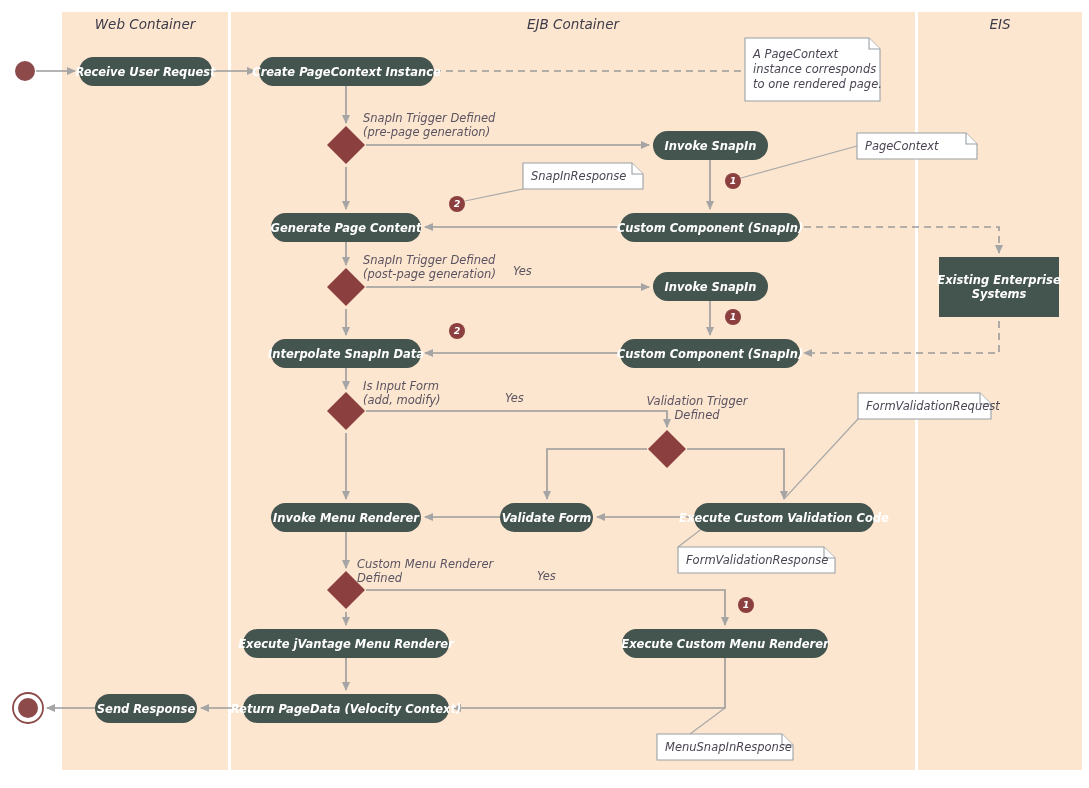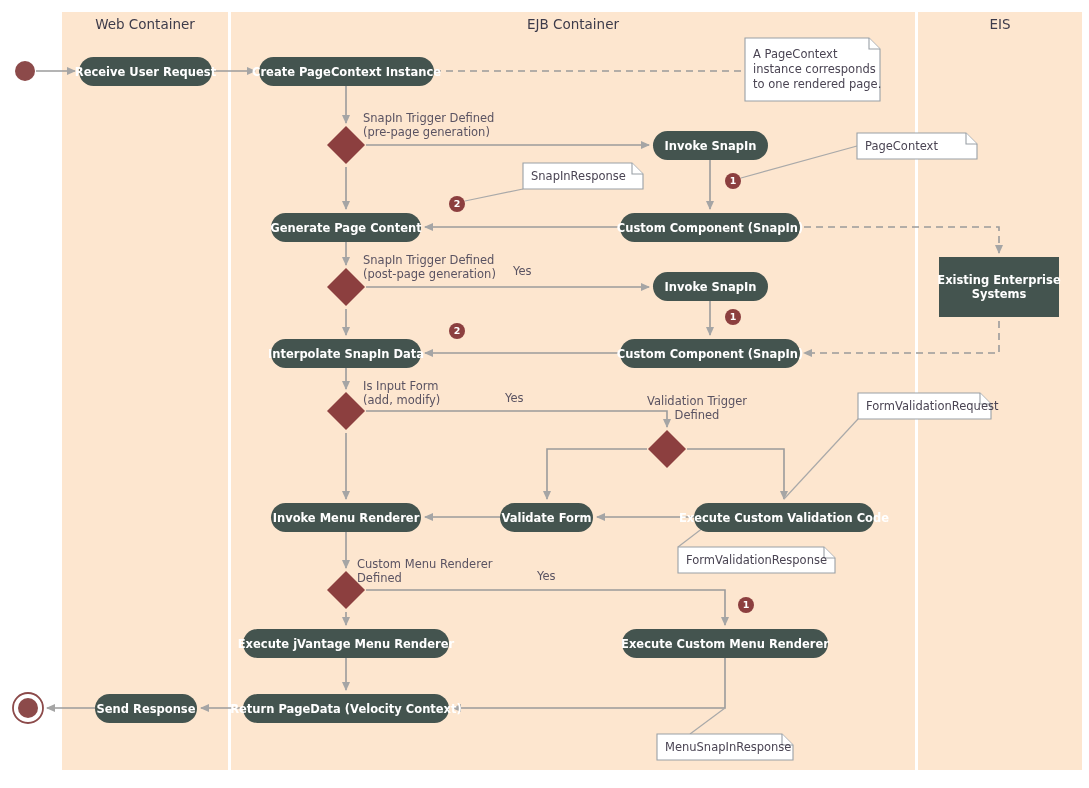--- a/index.html
+++ b/index.html
@@ -11,20 +11,21 @@
   body {
     width: 1089px;
     height: 788px;
     font-family: "DejaVu Sans", "Liberation Sans", sans-serif;
     overflow: hidden;
   }
   #diagram-root {
     position: relative;
     width: 1089px;
     height: 788px;
+    font-style: italic;
   }
   svg#activity-diagram {
     display: block;
     width: 1089px;
     height: 788px;
   }
   .lane-bg { }
   .lane-title {
     font-size: 13.5px;
     fill: #3d3b4a;

